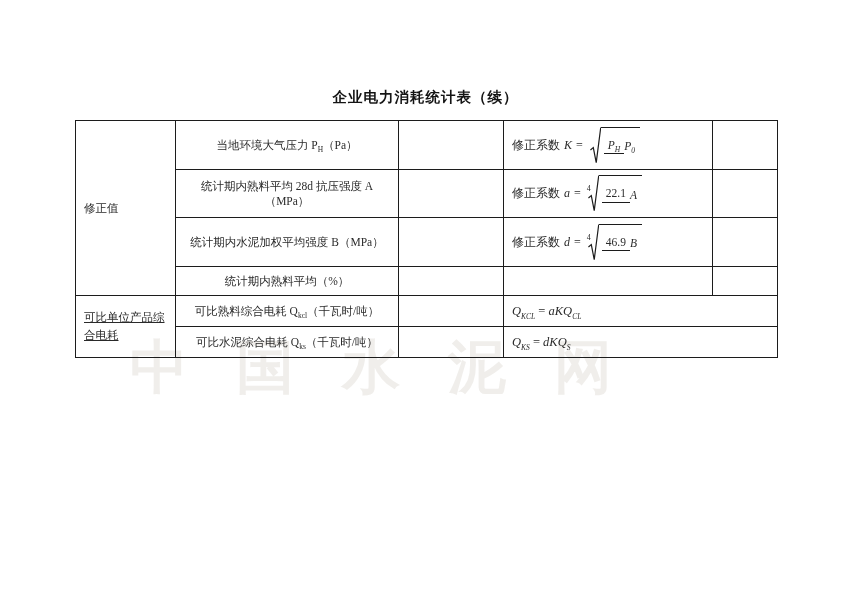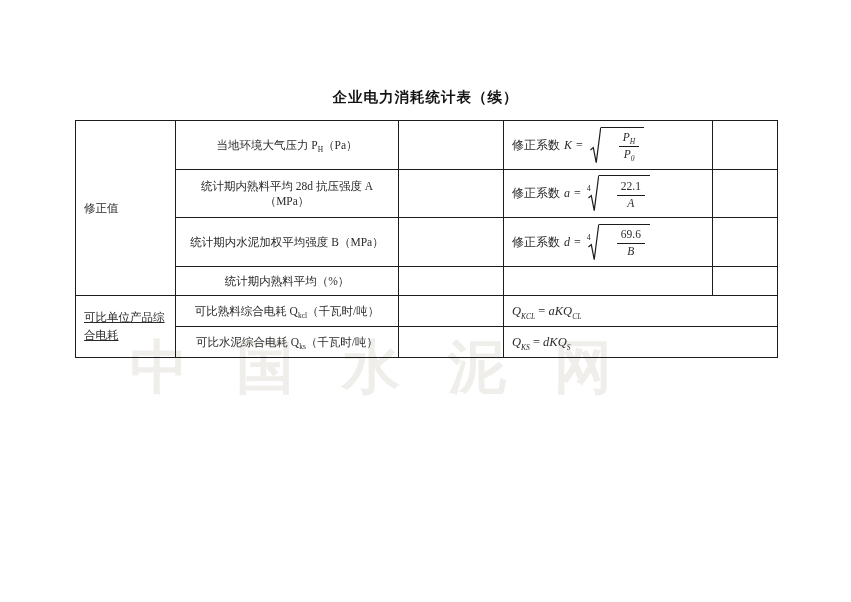--- a/index.html
+++ b/index.html
@@ -52,22 +52,22 @@
     position:absolute;left:-1px;top:38%;
     font-size:8px;font-style:normal;z-index:2;
   }
   .rad-glyph{width:11px;align-self:stretch;height:auto;display:block;}
   .radicand{
     display:flex;align-items:center;
     border-top:1.2px solid #1c1c1c;
     padding:2px 5px 0 3px;
   }
   .frac{
-    display:inline-flex;flex-direction:column;align-items:center;
-    line-height:1.2;font-size:11.5px;text-align:center;margin-left:15px;
+    display:inline-flex;flex-direction:row;align-items:center;
+    line-height:1.2;font-size:11.5px;text-align:center;
   }
   .frac .num{border-bottom:1px solid #1c1c1c;padding:0 4px 1px 4px;}
   .frac .den{padding-top:1px;}
   .inline-formula{font-size:12.5px;font-style:italic;margin-top:23px;}
   .page-number{
     position:absolute;top:538px;left:0;width:100%;
     text-align:center;font-size:11.5px;color:#1e1e1e;
   }
   .watermark{
     position:absolute;left:130px;top:283px;width:640px;height:80px;
@@ -164,21 +164,21 @@
           <span class="ftext">修正系数 </span>
           <span class="mvar">d</span>
           <span class="ftext"> = </span>
           <span class="sqrt">
             <sup class="root-idx">4</sup>
             <svg class="rad-glyph" viewBox="0 0 12 40" preserveAspectRatio="none">
                   <path d="M0.5 25 L3.6 22.5 L6.8 38.8 L11.7 0.6" stroke="#1c1c1c" stroke-width="1.2" fill="none" vector-effect="non-scaling-stroke"></path>
                 </svg>
             <span class="radicand">
               <span class="frac">
-                <span class="num">69.6</span>
+                <span class="num">46.9</span>
                 <span class="den"><span class="mvar">B</span></span>
               </span>
             </span>
           </span>
         </div>
       </td>
       <td></td>
     </tr>
 
     <tr style="height:29px">

